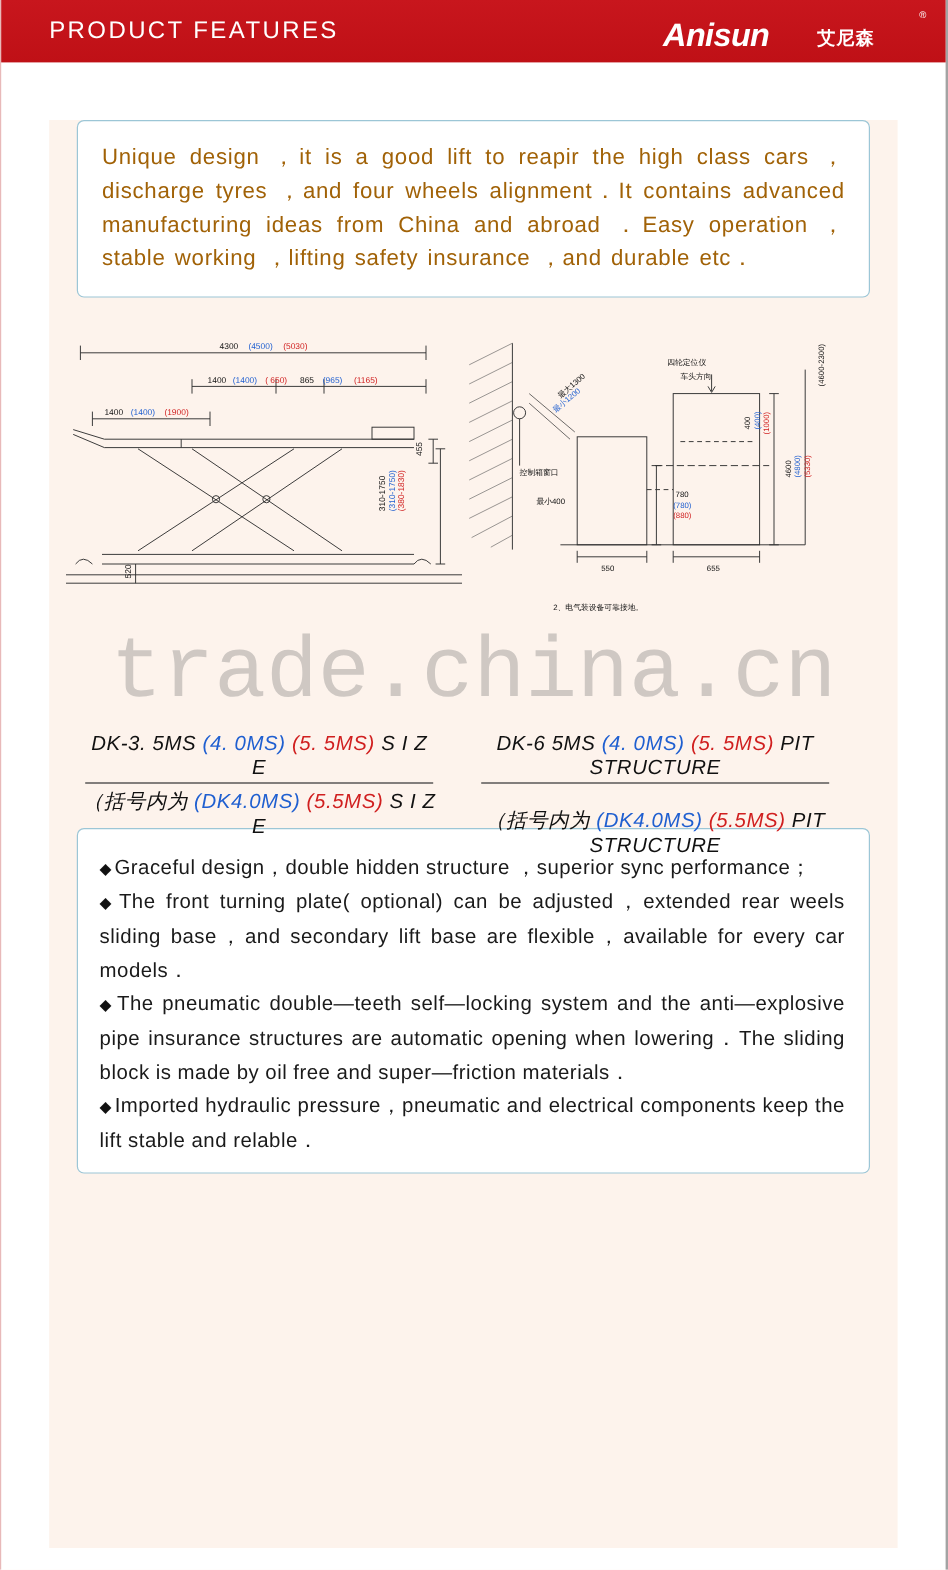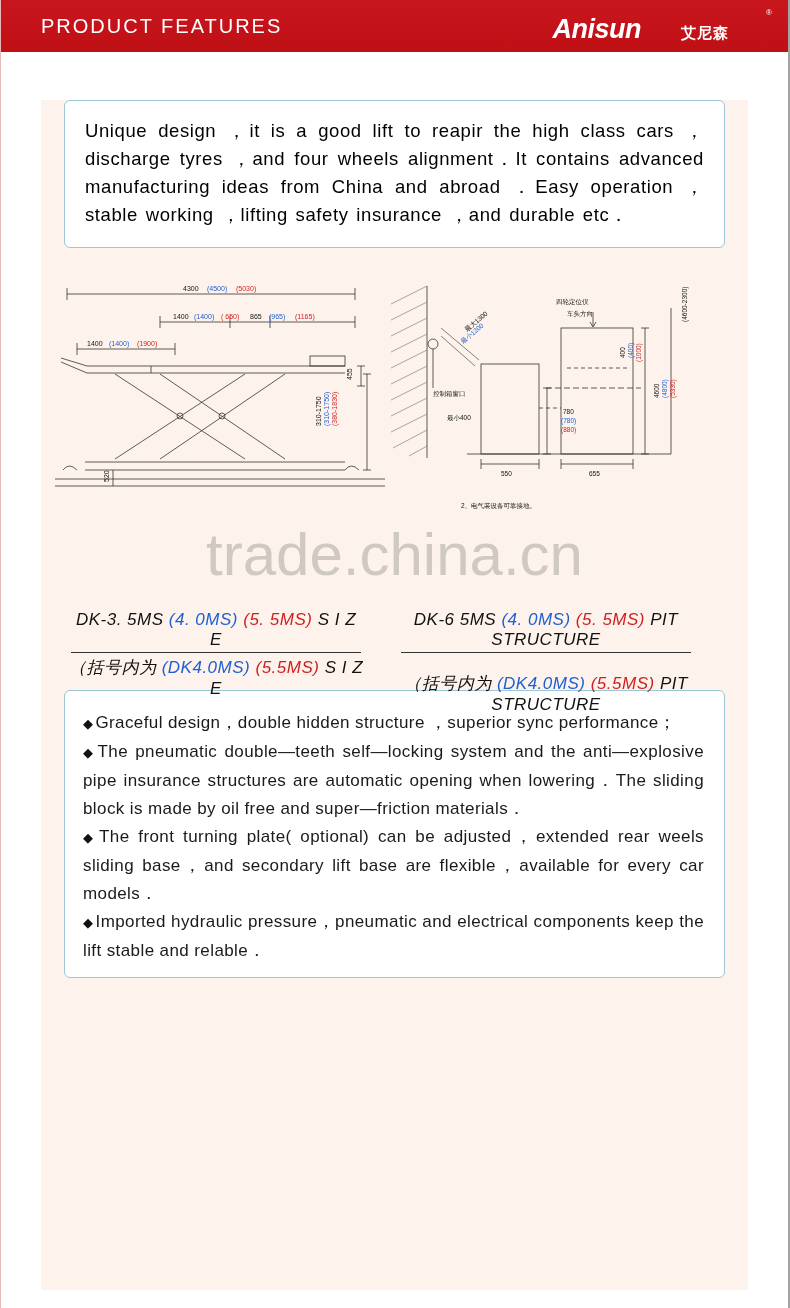--- a/index.html
+++ b/index.html
@@ -91,44 +91,44 @@
     box-sizing: border-box;
   }
   .intro-box {
     margin: 48px 23px 0 23px;
     padding: 16px 20px 18px 20px;
   }
   .intro-box p {
     margin: 0;
     font-size: 18.5px;
     line-height: 28px;
-    color: #000000;
+    color: #a16207;
     letter-spacing: 0.6px;
     text-align: justify;
     word-spacing: 2px;
   }
 
   
   .drawings {
     position: relative;
     margin: 20px 0 0 0;
     height: 400px;
   }
   .drawings svg {
     display: block;
   }
   .watermark {
     position: absolute;
     left: 0;
     top: 252px;
     width: 100%;
     text-align: center;
-    font-size: 60px;
+    font-size: 72px;
     color: rgba(120,120,120,0.35);
-    font-family: Liberation Sans, sans-serif;
+    font-family: Liberation Mono, monospace;
     letter-spacing: 0px;
     pointer-events: none;
     user-select: none;
   }
   .caption {
     font-size: 17px;
     color: #111;
     text-align: center;
     letter-spacing: 0.5px;
     font-style: italic;
@@ -364,20 +364,20 @@
           <span>（括号内为</span>
           <span class="blue">(DK4.0MS)</span>
           <span class="red">(5.5MS)</span>
           <span>PIT STRUCTURE</span>
         </div>
       </div>
     </div>
 
     <div class="txtbox features-box">
       <p class="feat"><span class="diamond">◆</span><span>Graceful design，double hidden structure ，superior sync performance；</span></p>
+      <p class="feat"><span class="diamond">◆</span><span>The front turning plate( optional) can be adjusted，extended rear weels sliding base，and secondary lift base are flexible，available for every car models．</span></p>
       <p class="feat"><span class="diamond">◆</span><span>The pneumatic double—teeth self—locking system and the anti—explosive pipe insurance structures are automatic opening when lowering．The sliding block is made by oil free and super—friction materials．</span></p>
-      <p class="feat"><span class="diamond">◆</span><span>The front turning plate( optional) can be adjusted，extended rear weels sliding base，and secondary lift base are flexible，available for every car models．</span></p>
       <p class="feat"><span class="diamond">◆</span><span>Imported hydraulic pressure，pneumatic and electrical components keep the lift stable and relable．</span></p>
     </div>
 
     <div class="footer-strip"></div>
   </div>
 </div>
 
 </body></html>

